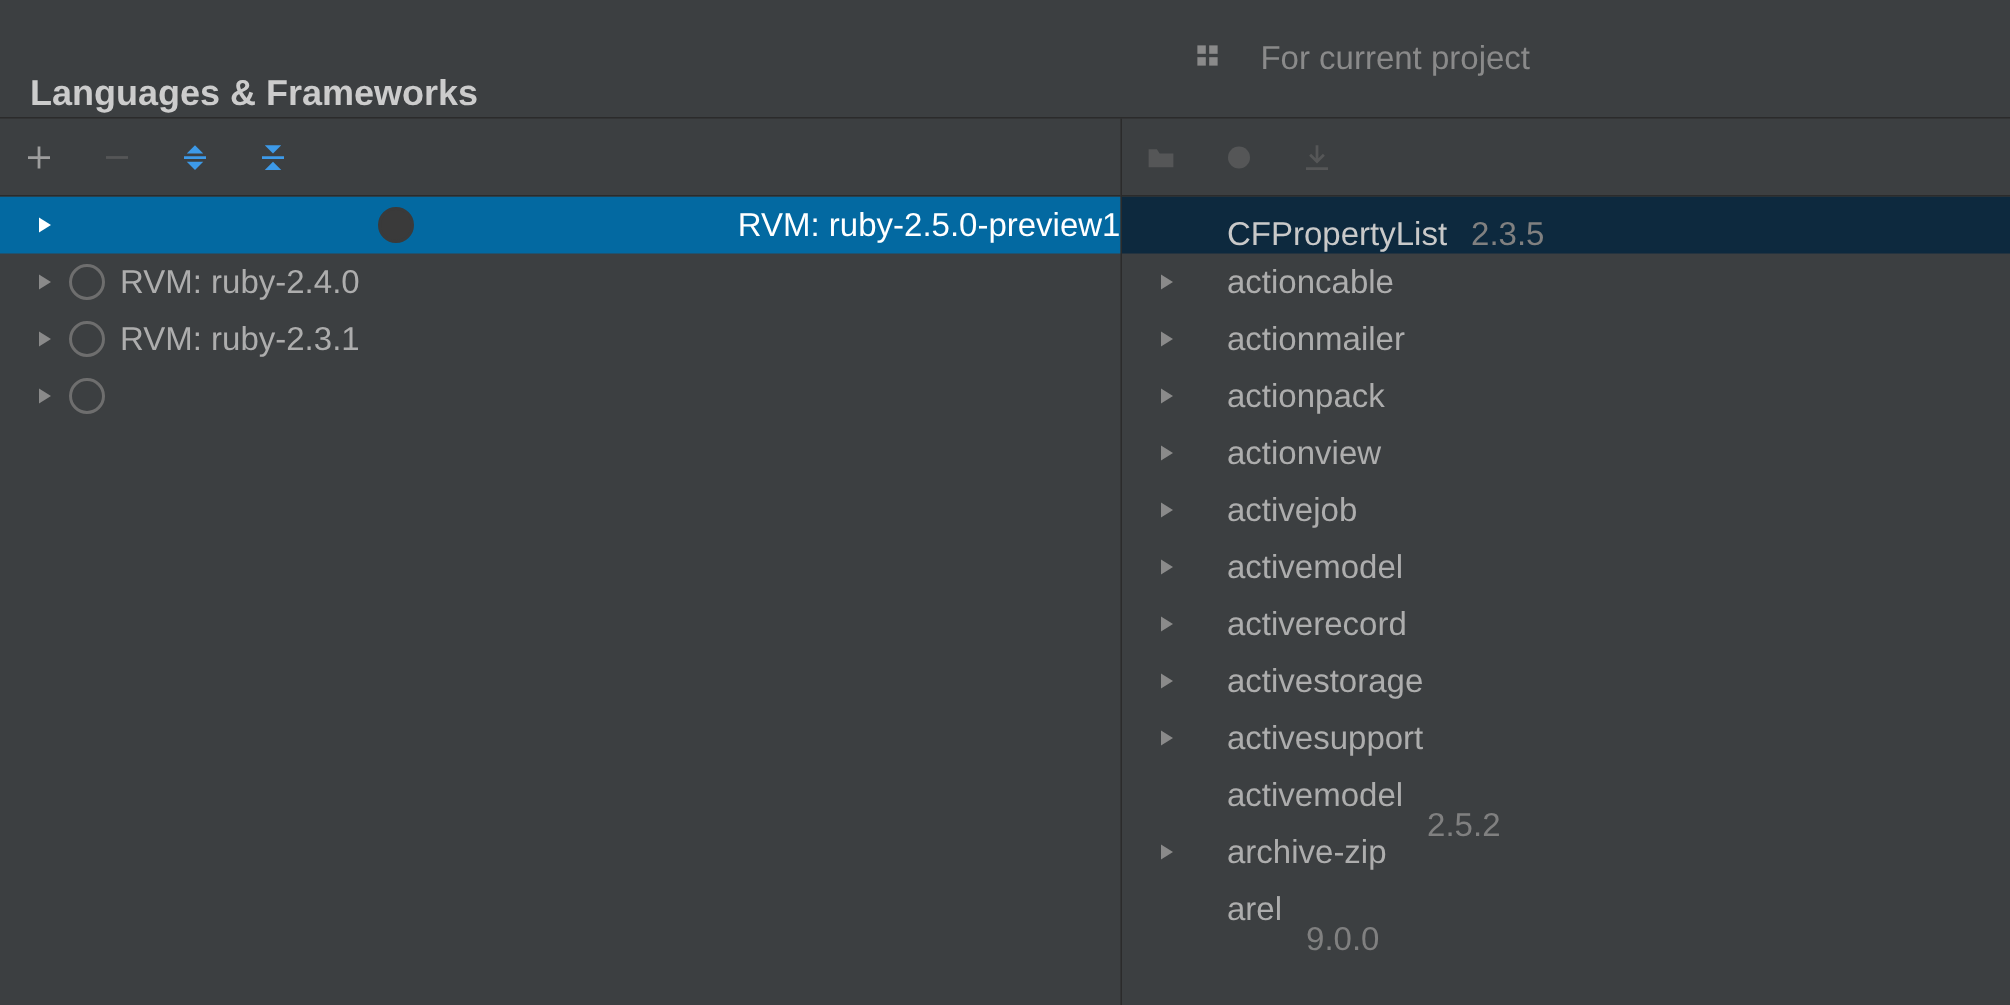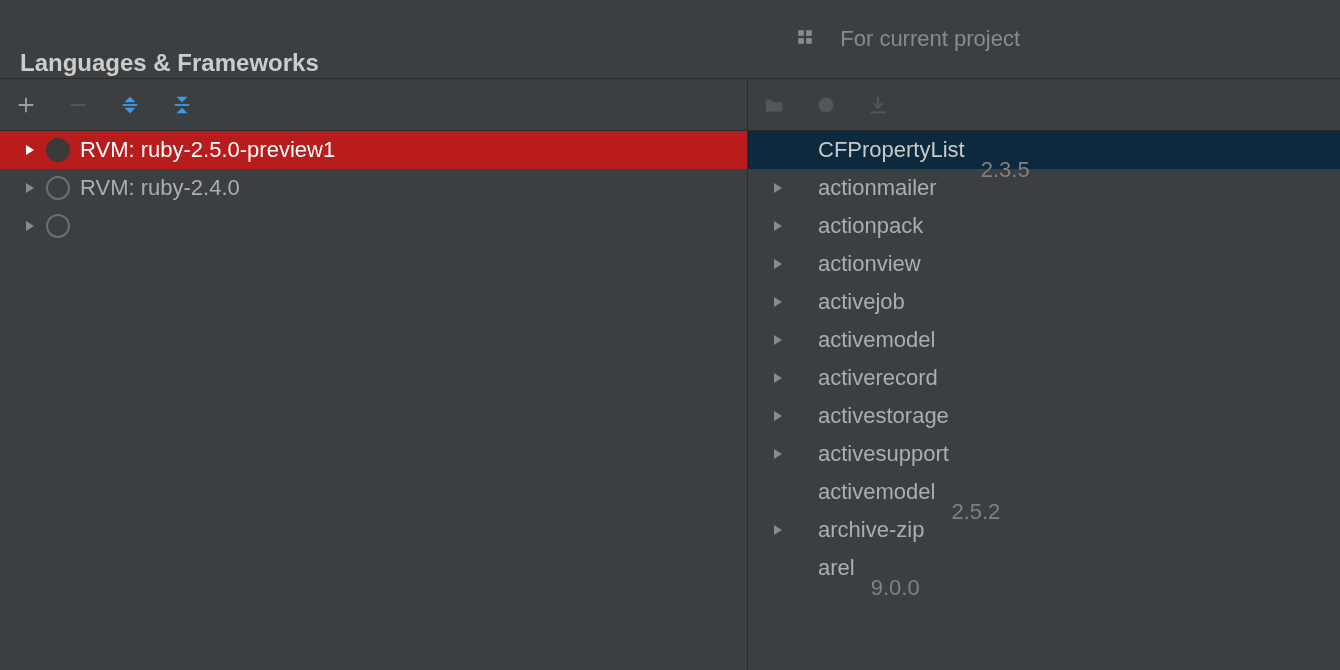--- a/index.html
+++ b/index.html
@@ -73,26 +73,28 @@
   .list { flex: 1; overflow: hidden; }
   .row {
     height: 38px;
     display: flex;
     align-items: center;
     padding-left: 24px;
     gap: 10px;
     font-size: 22px;
   }
   .row.selected-blue {
-    background: #b91c1c;
+    background: #0369a1;
     color: #ffffff;
+    justify-content: space-between;
   }
   .row.selected-dark {
     background: #0d293e;
     color: #c9c9c9;
+    align-items: flex-end;
   }
   .row .name { color: inherit; }
   .row.dim .name { color: #adadad; }
   .row .version { color: #808080; margin-left: 6px; margin-top: 39px; }
   .row.selected-blue .name { color: #ffffff; }
   .tri {
     width: 12px; height: 12px;
     display: inline-block;
   }
   .tri svg { width: 12px; height: 12px; display:block; }
@@ -182,20 +184,29 @@
           <span class="circle"></span>
           <span class="name">RVM: ruby-2.4.0</span>
         </div>
         <div class="row dim">
           <span class="tri">
             <svg viewBox="0 0 12 12">
               <path d="M2 1 L10 6 L2 11 Z" fill="#8a8a8a"></path>
             </svg>
           </span>
           <span class="circle"></span>
+          <span class="name">RVM: ruby-2.3.1</span>
+        </div>
+        <div class="row dim">
+          <span class="tri">
+            <svg viewBox="0 0 12 12">
+              <path d="M2 1 L10 6 L2 11 Z" fill="#8a8a8a"></path>
+            </svg>
+          </span>
+          <span class="circle"></span>
         </div>
       </div>
   </div>
 
   <div class="right">
     <div class="toolbar">
       <span class="tbtn disabled">
         <svg viewBox="0 0 24 24">
             <path d="M3 6h6l2 3h10v10H3z" fill="#6e6e6e"></path>
           </svg>
@@ -223,20 +234,29 @@
           <span class="name">CFPropertyList</span>
           <span class="version">2.3.5</span>
         </div>
         <div class="row gem-row">
           <span class="tri">
             <svg viewBox="0 0 12 12">
               <path d="M2 1 L10 6 L2 11 Z" fill="#8a8a8a"></path>
             </svg>
           </span>
           <span class="indent"></span>
+          <span class="name">actioncable</span>
+        </div>
+        <div class="row gem-row">
+          <span class="tri">
+            <svg viewBox="0 0 12 12">
+              <path d="M2 1 L10 6 L2 11 Z" fill="#8a8a8a"></path>
+            </svg>
+          </span>
+          <span class="indent"></span>
           <span class="name">actionmailer</span>
         </div>
         <div class="row gem-row">
           <span class="tri">
             <svg viewBox="0 0 12 12">
               <path d="M2 1 L10 6 L2 11 Z" fill="#8a8a8a"></path>
             </svg>
           </span>
           <span class="indent"></span>
           <span class="name">actionpack</span>

